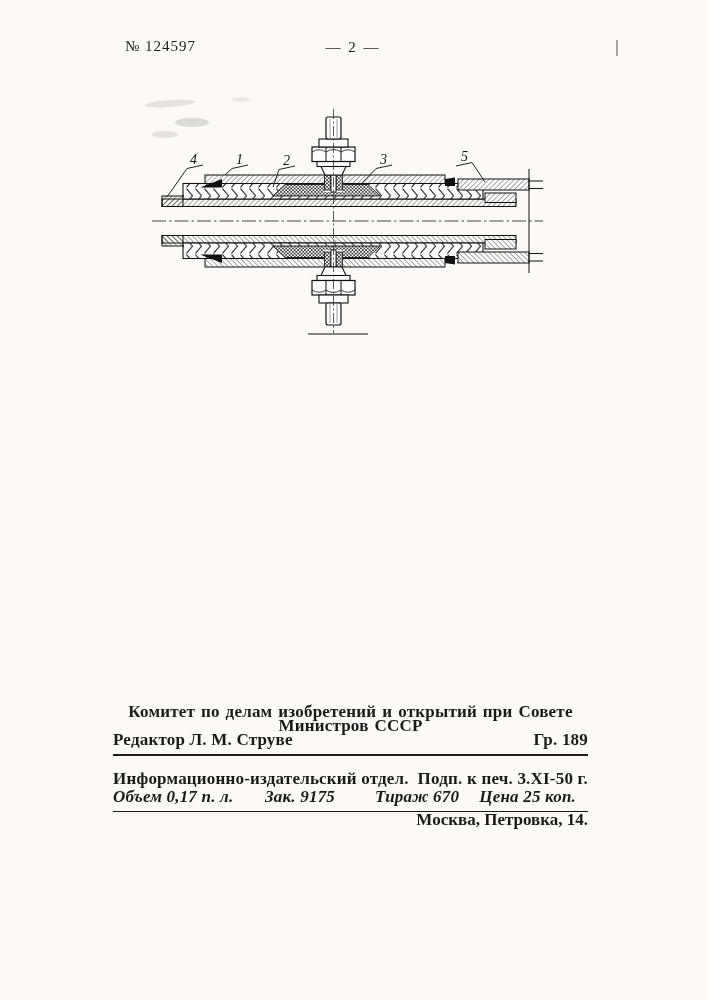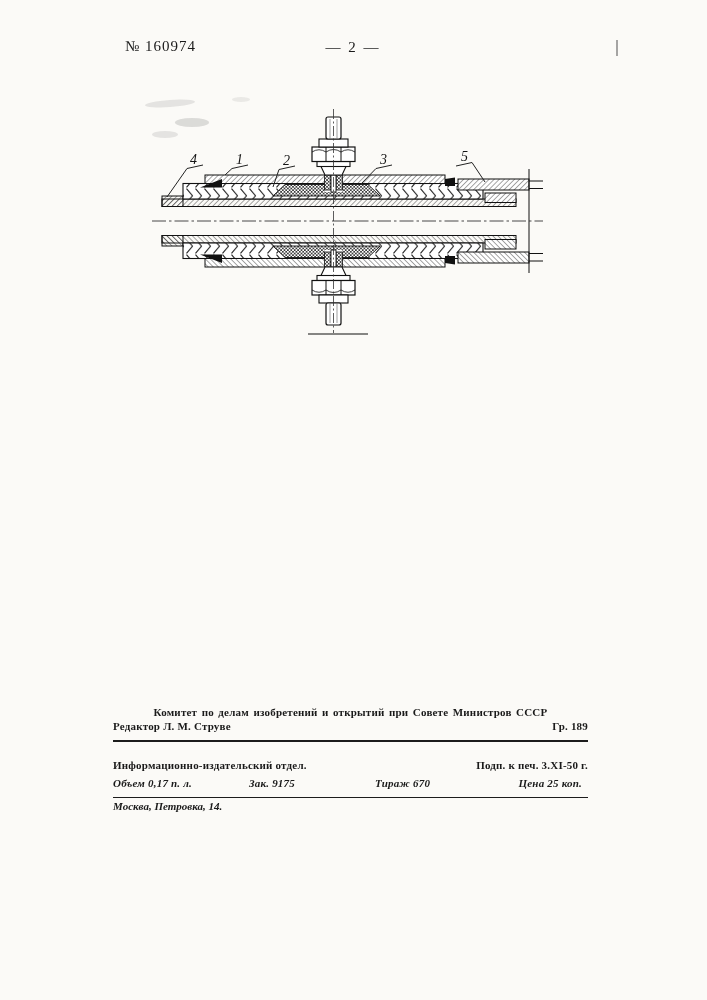--- a/index.html
+++ b/index.html
@@ -15,41 +15,41 @@
   .page-no{position:absolute;left:298px;top:39px;width:110px;text-align:center;font-size:15px;letter-spacing:2px;}
   .corner-mark{position:absolute;left:616px;top:40px;width:2px;height:16px;background:rgba(60,60,60,.45);}
   .smudge{position:absolute;background:rgba(90,90,90,.14);border-radius:50%;}
   .s1{left:145px;top:100px;width:50px;height:7px;transform:rotate(-4deg);}
   .s2{left:175px;top:118px;width:34px;height:9px;background:rgba(80,80,80,.18);}
   .s3{left:152px;top:131px;width:26px;height:7px;}
   .s4{left:232px;top:97px;width:18px;height:5px;background:rgba(90,90,90,.10);}
   
   .figure{position:absolute;left:140px;top:95px;width:440px;height:260px;}
   
-  .footer{position:absolute;left:113px;top:705px;width:475px;font-size:11px;font-weight:bold;line-height:14px;}
+  .footer{position:absolute;left:113px;top:705px;width:475px;font-size:17px;font-weight:bold;line-height:14px;}
   .f-center{text-align:center;letter-spacing:.2px;word-spacing:1.5px;}
   .f-row{display:flex;justify-content:space-between;letter-spacing:.2px;}
   .rule1{border:none;border-top:2px solid #1c1c1c;margin:7px 0 0 0;}
   .rule2{border:none;border-top:1.6px solid #1c1c1c;margin:6px 0 0 0;}
   .f-row3{display:flex;justify-content:space-between;margin-top:16px;letter-spacing:.2px;}
   .f-row4{position:relative;height:15px;margin-top:4px;letter-spacing:.2px;font-style:italic;}
   .f-row4 .c1{position:absolute;left:0;}
-  .f-row4 .c2{position:absolute;left:136px;}
+  .f-row4 .c2{position:absolute;left:152px;}
   .f-row4 .c3{position:absolute;left:262px;}
-  .f-row4 .c4{position:absolute;right:6px;}
+  .f-row4 .c4{position:absolute;right:12px;}
   .f-printer{text-align:center;margin-top:5px;letter-spacing:.2px;word-spacing:1px;}
-  .f-address{text-align:left;margin-top:1px;font-style:italic;}
+  .f-address{text-align:right;margin-top:1px;}
   svg text.callout{font-family:"Liberation Serif","DejaVu Serif",serif;font-style:italic;font-size:14px;fill:#141414;}
 </style>
 </head>
 <body>
 
 <div class="page">
 
-  <div class="patent-no">№ 160974</div>
+  <div class="patent-no">№ 124597</div>
   <div class="page-no">— 2 —</div>
   <div class="corner-mark"></div>
   <div class="smudge s1"></div>
   <div class="smudge s2"></div>
   <div class="smudge s3"></div>
   <div class="smudge s4"></div>
 
   <svg class="figure" viewBox="0 0 440 260" width="440" height="260">
     <defs>
       <pattern id="pFine" width="3.6" height="3.6" patternUnits="userSpaceOnUse" patternTransform="rotate(45)">

